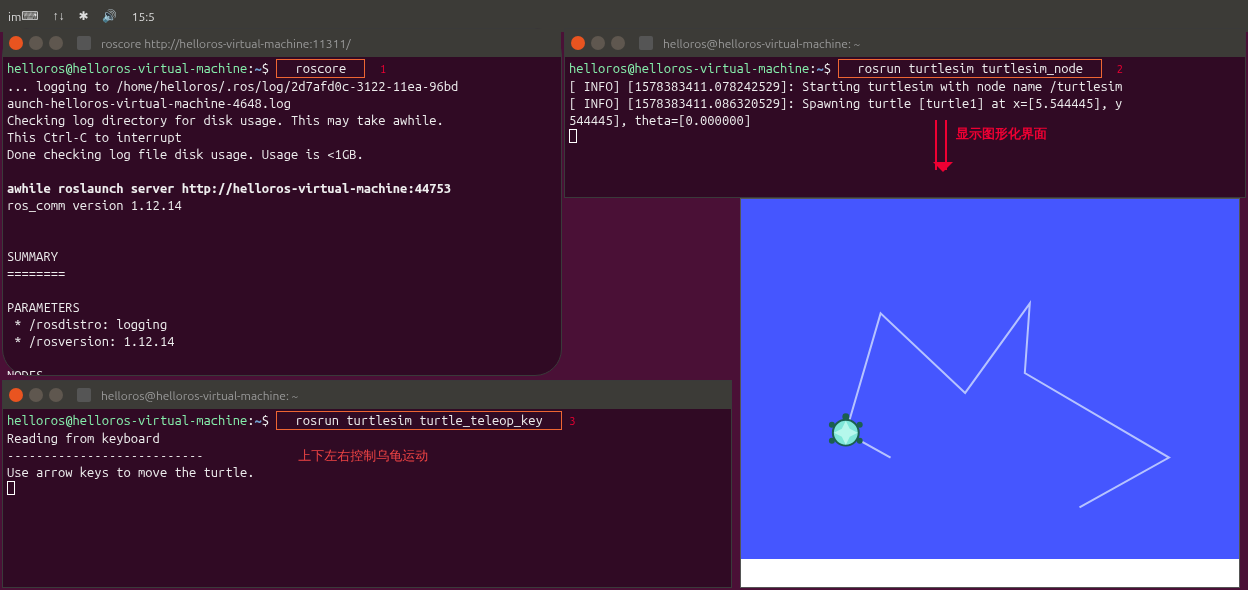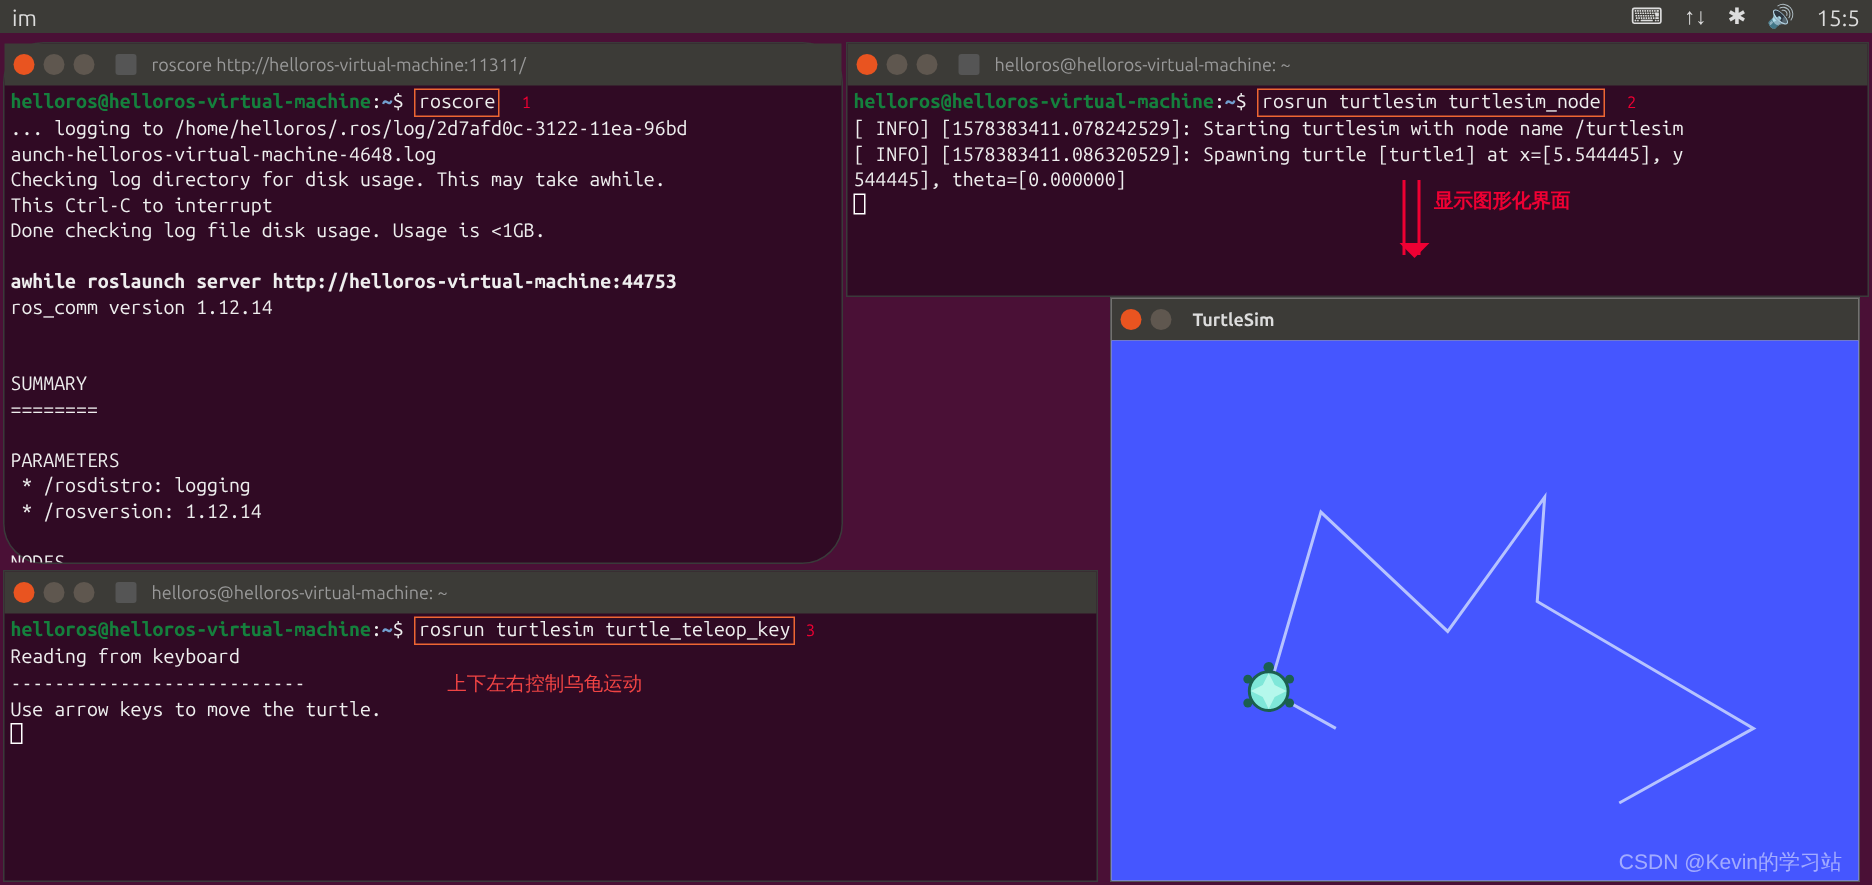--- a/index.html
+++ b/index.html
@@ -7,22 +7,22 @@
     width: 1248px; height: 590px;
     background: #4a1036;
     font-family: "Ubuntu Mono", "DejaVu Sans Mono", monospace;
     font-size: 13px;
     overflow: hidden;
     position: relative;
   }
   .topbar {
     position: absolute; top: 0; left: 0; right: 0; height: 22px;
     background: #3c3b37; color: #ddd;
-    display: flex; align-items: center; justify-content: space-between;
-    padding: 6px 8px; font-family: Ubuntu, sans-serif; font-size: 15px;
+    display: flex; align-items: center; 
+    padding: 16px 8px; font-family: Ubuntu, sans-serif; font-size: 12px;
   }
   .tray { display: flex; gap: 14px; align-items: center; }
   .tray span { color: #ddd; }
   .term {
     position: absolute;
     background: #300a24;
     color: #fff;
     border: 1px solid #3a3a3a;
     display: flex; flex-direction: column;
   }
@@ -36,24 +36,24 @@
   .wbtn { width: 14px; height: 14px; border-radius: 50%; background: #5f574f; }
   .wbtn.close { background: #e95420; }
   .tb-icon { width: 14px; height: 14px; background: #555; border-radius: 2px; margin: 0 4px 0 8px; }
   .titlebar .title { flex: 1; }
   .content {
     flex: 1; padding: 2px 4px;
     white-space: pre; line-height: 17px;
     overflow: hidden;
     color: #eee;
   }
-  .prompt-user { color: #15803d; font-weight: bold; }
+  .prompt-user { color: #86efac; font-weight: normal; }
   .prompt-path { color: #729fcf; font-weight: bold; }
   .prompt-white { color: #eee; }
-  .cmd-box { border: 1px solid #e63; display: inline-block; padding: 0 2px; }
+  .cmd-box { border: 1px solid #e63; display: inline-block; padding: 0 18px; }
   .red-num { color: #e03; font-size: 11px; }
   .cursor { display: inline-block; width: 8px; height: 14px; border: 1px solid #fff; }
   .red-annot { color: #ef4444; font-family: sans-serif; font-size: 13px; position: relative; }
   .turtlesim {
     position: absolute; left: 740px; top: 198px; width: 500px; height: 390px;
     background: #fff; border: 1px solid #555;
   }
   .turtlesim .titlebar { background: #3c3b37; }
   .canvas {
     width: 100%; height: calc(100% - 28px);
@@ -153,25 +153,20 @@
 <span>Reading from keyboard</span>
 <span>---------------------------</span>             <span class="red-annot">上下左右控制乌龟运动</span>
 <span>Use arrow keys to move the turtle.</span>
 <span class="cursor"></span></div>
 </div>
 
 <div class="arrow"></div>
 <div class="arrow-label">显示图形化界面</div>
 
 <div class="turtlesim">
-  <div class="titlebar">
-    <div class="wbtn close"></div>
-    <div class="wbtn"></div>
-    <span class="title" style="font-weight:bold;color:#ddd;margin-left:8px;">TurtleSim</span>
-  </div>
   <div class="canvas">
     <svg width="100%" height="100%" viewBox="0 0 500 362">
       <polyline points="150,260 105,235 140,115 225,195 290,105 285,175 430,260 340,310" fill="none" stroke="#b6c3ff" stroke-width="2"></polyline>
 
       <g transform="translate(105,235)">
         <ellipse cx="0" cy="0" rx="13" ry="13" fill="#7fe7d9" stroke="#1b5f50" stroke-width="2"></ellipse>
         <polygon points="0,-12 4,-4 12,0 4,4 0,12 -4,4 -12,0 -4,-4" fill="#ccfff3" opacity="0.7"></polygon>
         <circle cx="-14" cy="-8" r="3" fill="#1b5f50"></circle>
         <circle cx="14" cy="-8" r="3" fill="#1b5f50"></circle>
         <circle cx="-14" cy="8" r="3" fill="#1b5f50"></circle>

